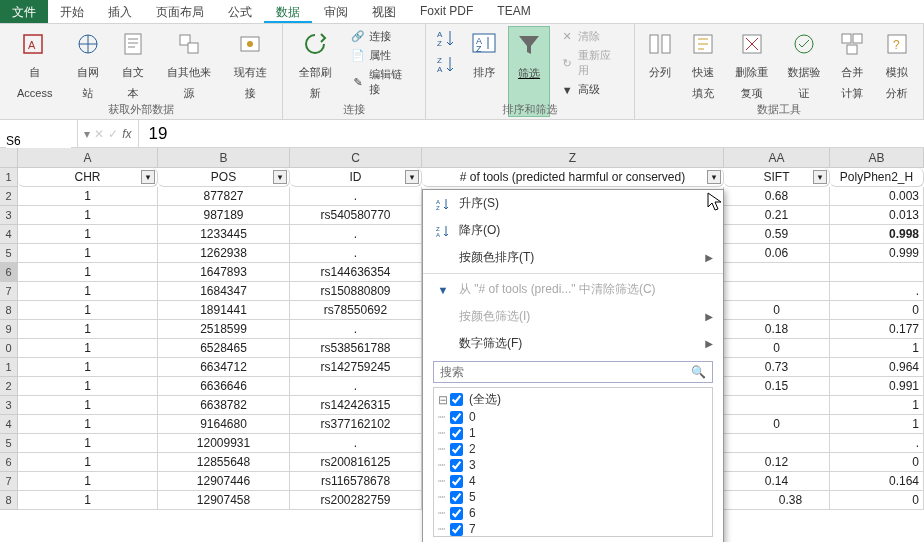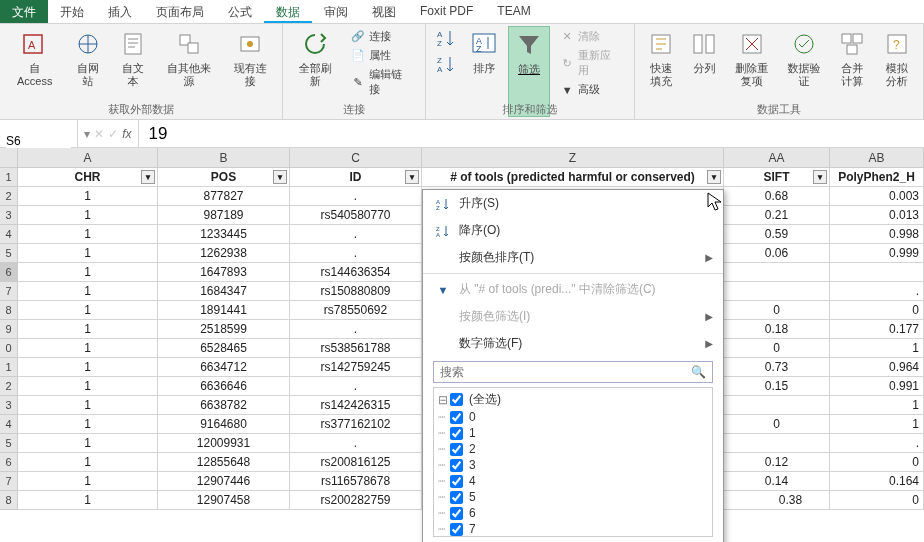--- a/index.html
+++ b/index.html
@@ -7,21 +7,21 @@
 .tabbar{display:flex;background:#fff;height:24px;border-bottom:1px solid #d4d4d4;}
 .tab{padding:4px 12px;color:#444;cursor:pointer;}
 .tab.file{background:#217346;color:#fff;}
 .tab.active{background:#fff;color:#217346;border-bottom:2px solid #0ea5e9;}
 .ribbon{display:flex;background:#f3f3f3;border-bottom:1px solid #d4d4d4;height:96px;}
 .group{display:flex;flex-direction:column;border-right:1px solid #d4d4d4;padding:2px 6px;position:relative;}
 .group-label{position:absolute;bottom:2px;left:0;right:0;text-align:center;font-size:11px;color:#666;}
 .group-items{display:flex;gap:4px;flex:1;}
 .ribbon-btn{display:flex;flex-direction:column;align-items:center;justify-content:flex-start;padding:2px 4px;min-width:38px;cursor:pointer;}
 .ribbon-btn .icon{width:32px;height:32px;display:flex;align-items:center;justify-content:center;}
-.ribbon-btn .lbl{font-size:11px;color:#444;text-align:center;margin-top:2px;line-height:13px;}
+.ribbon-btn .lbl{font-size:11px;color:#444;text-align:center;margin-top:2px;line-height:21px;}
 .ribbon-btn.lg{min-width:48px;}
 .ribbon-btn.highlighted{background:#b5e0c8;border:1px solid #86c2a0;text-decoration:underline;}
 .small-stack{display:flex;flex-direction:column;gap:2px;padding:2px;}
 .small-item{display:flex;align-items:center;gap:4px;font-size:11px;color:#444;padding:1px 4px;cursor:pointer;}
 .small-item.disabled{color:#aaa;}
 .small-item .sicon{width:14px;height:14px;display:inline-flex;align-items:center;justify-content:center;}
 .formula-bar{display:flex;align-items:center;height:28px;border-bottom:1px solid #d4d4d4;background:#fff;}
 .name-box{width:78px;border-right:1px solid #d4d4d4;padding:0 6px;height:100%;display:flex;align-items:center;}
 .name-box input{border:none;width:100%;font-size:12px;outline:none;margin-top:14px;}
 .fbar-btns{display:flex;gap:4px;padding:0 6px;align-items:center;color:#888;}
@@ -31,21 +31,21 @@
 .formula-input input{border:none;width:100%;font-size:17px;outline:none;}
 .grid{position:relative;}
 .col-headers{display:flex;height:20px;background:#e6e6e6;}
 .ch{border-right:1px solid #ccc;border-bottom:1px solid #ccc;text-align:center;line-height:20px;color:#444;font-size:12px;background:#e6e6e6;}
 .rn-corner{width:18px;background:#e6e6e6;border-right:1px solid #ccc;border-bottom:1px solid #ccc;}
 .rows{}
 .row{display:flex;height:19px;}
 .rn{width:18px;background:#e6e6e6;border-right:1px solid #ccc;border-bottom:1px solid #ccc;text-align:center;line-height:19px;font-size:11px;color:#444;}
 .rn.sel{background:#ccc;}
 .cell{border-right:1px solid #d4d4d4;border-bottom:1px solid #d4d4d4;padding:0 4px;line-height:19px;overflow:hidden;white-space:nowrap;font-size:12px;color:#222;}
-.cell.header{font-weight:bold;text-align:center;position:relative;}
+.cell.header{font-weight:normal;text-align:center;position:relative;border-radius:6px;}
 .cell.header .fbtn{position:absolute;right:2px;top:2px;width:14px;height:14px;border:1px solid #999;background:#f0f0f0;font-size:9px;line-height:12px;text-align:center;cursor:pointer;}
 .cell.center{text-align:center;}
 .cell.right{text-align:right;}
 .filter-menu{position:absolute;left:422px;top:189px;width:302px;background:#fff;border:1px solid #999;box-shadow:2px 2px 6px rgba(0,0,0,0.3);z-index:10;font-size:12px;}
 .fm-item{display:flex;align-items:center;gap:8px;padding:5px 12px;cursor:pointer;color:#333;position:relative;}
 .fm-item.disabled{color:#aaa;cursor:default;}
 .fm-item .arrow{position:absolute;right:10px;color:#666;font-size:10px;}
 .fm-icon{width:16px;height:16px;display:inline-flex;align-items:center;justify-content:center;font-size:11px;color:#2a6099;}
 .fm-search{margin:4px 10px;display:flex;align-items:center;border:1px solid #aac;background:#fff;}
 .fm-search input{flex:1;border:none;padding:3px 6px;font-size:12px;color:#999;outline:none;}
@@ -212,34 +212,34 @@
       </div>
     </div>
     <div class="group-label">排序和筛选</div>
   </div>
 
   <div class="group" style="flex:1;">
     <div class="group-items">
       <div class="ribbon-btn">
           <div class="icon">
             <svg width="26" height="26">
+              <rect x="3" y="4" width="8" height="18" fill="#fff" stroke="#888"></rect>
+              <rect x="15" y="4" width="8" height="18" fill="#fff" stroke="#888"></rect>
+            </svg>
+          </div>
+          <div class="lbl">分列</div>
+        </div>
+      <div class="ribbon-btn">
+          <div class="icon">
+            <svg width="26" height="26">
               <rect x="4" y="4" width="18" height="18" fill="#fff" stroke="#888"></rect>
               <path d="M8 8h10M8 13h10M8 18h6" stroke="#c99a2e"></path>
             </svg>
           </div>
           <div class="lbl">快速填充</div>
-        </div>
-      <div class="ribbon-btn">
-          <div class="icon">
-            <svg width="26" height="26">
-              <rect x="3" y="4" width="8" height="18" fill="#fff" stroke="#888"></rect>
-              <rect x="15" y="4" width="8" height="18" fill="#fff" stroke="#888"></rect>
-            </svg>
-          </div>
-          <div class="lbl">分列</div>
         </div>
       <div class="ribbon-btn lg">
           <div class="icon">
             <svg width="26" height="26">
               <rect x="4" y="4" width="18" height="18" fill="#fff" stroke="#888"></rect>
               <path d="M7 7l12 12M19 7L7 19" stroke="#b03030"></path>
             </svg>
           </div>
           <div class="lbl">删除重复项</div>
         </div>
@@ -330,21 +330,21 @@
         <div class="cell center" style="width: 106px;">0.21</div>
         <div class="cell right" style="width: 94px;">0.013</div>
       </div>
       <div class="row">
         <div class="rn">4</div>
         <div class="cell center" style="width: 140px;">1</div>
         <div class="cell center" style="width: 132px;">1233445</div>
         <div class="cell center" style="width: 132px;">.</div>
         <div class="cell center" style="width: 302px;"></div>
         <div class="cell center" style="width: 106px;">0.59</div>
-        <div class="cell right" style="width: 94px;">0.998</div>
+        <div class="cell right" style="width: 94px; font-weight: bold;">0.998</div>
       </div>
       <div class="row">
         <div class="rn">5</div>
         <div class="cell center" style="width: 140px;">1</div>
         <div class="cell center" style="width: 132px;">1262938</div>
         <div class="cell center" style="width: 132px;">.</div>
         <div class="cell center" style="width: 302px;"></div>
         <div class="cell center" style="width: 106px;">0.06</div>
         <div class="cell right" style="width: 94px;">0.999</div>
       </div>

